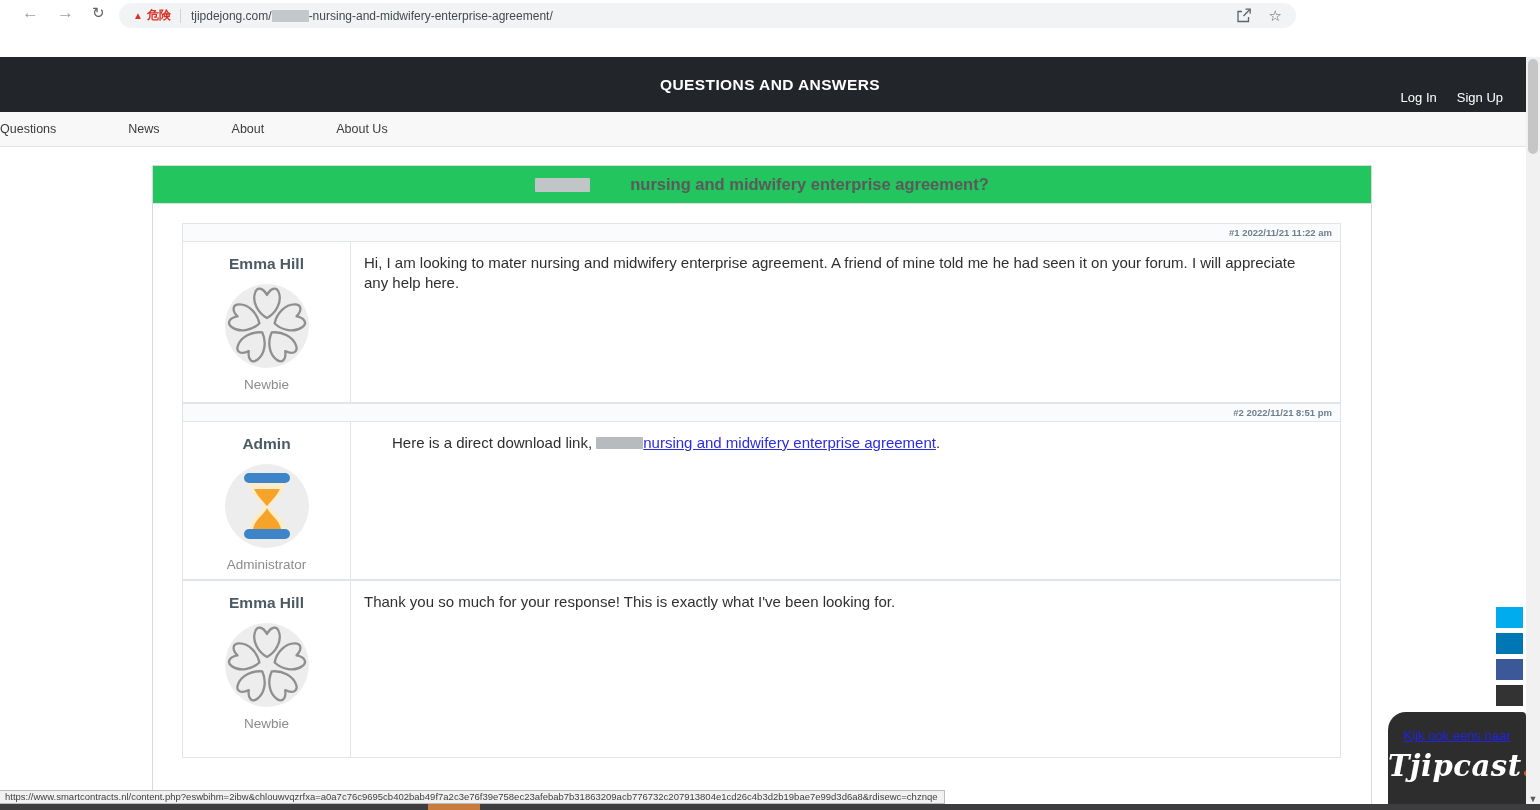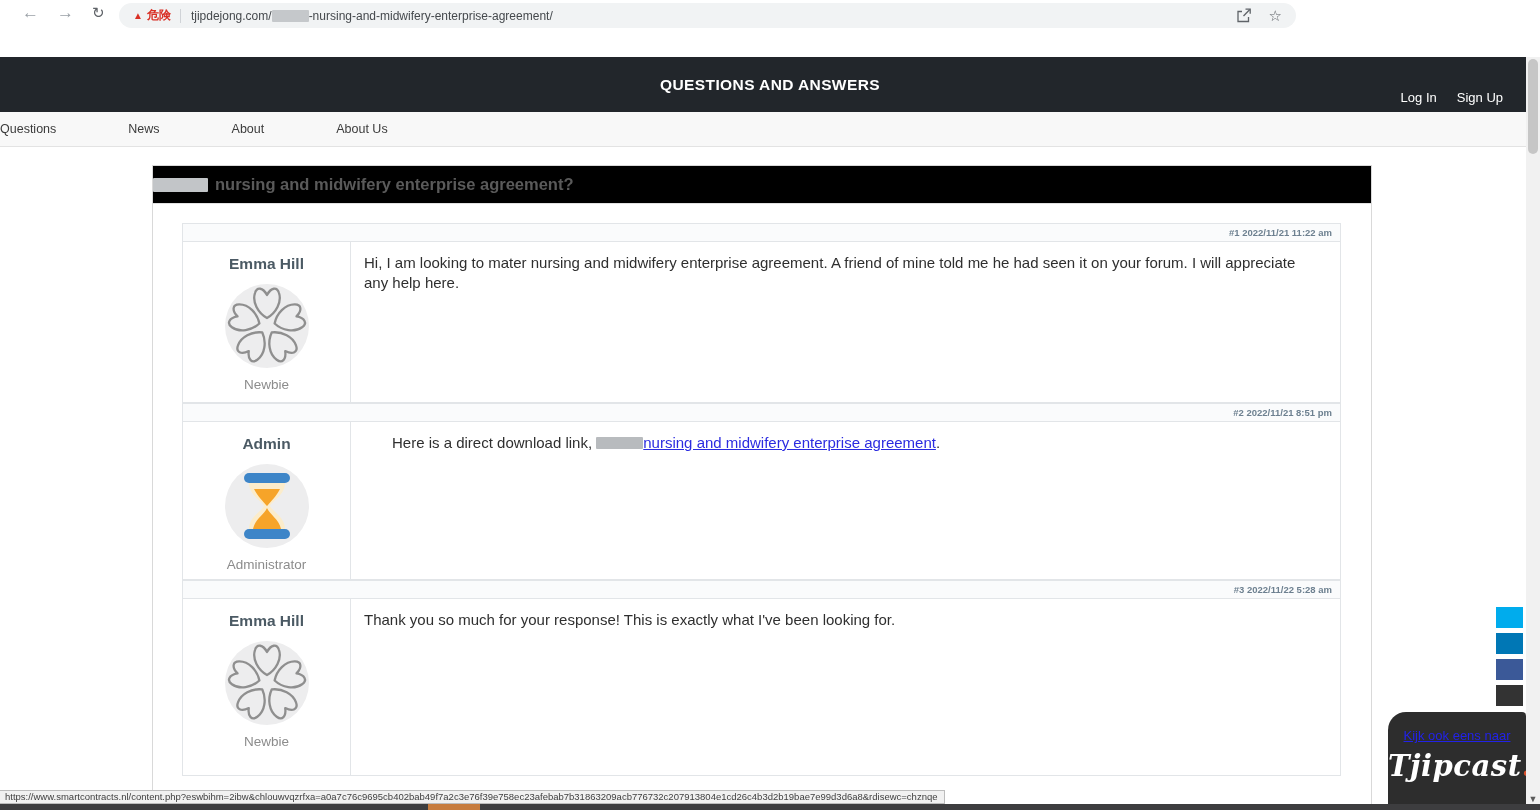--- a/index.html
+++ b/index.html
@@ -32,22 +32,22 @@
 
   
   .nav-bar { position:absolute; top:112px; left:0; width:100%; height:35px; background:#f8f8f8;
              border-bottom:1px solid #e3e3e3; display:flex; justify-content:flex-start; align-items:center;
              gap:72px; font-size:12.5px; color:#3b3b3b; }
   .nav-bar span { cursor:pointer; }
 
   
   .thread-card { position:absolute; left:152px; top:165px; width:1220px; height:900px;
                  border:1px solid #d9d9d9; background:#fff; }
-  .thread-title { height:38px; background:#000000; border-bottom:1px solid #e1e1e1; display:flex;
-                  align-items:center; justify-content:flex-start; font-size:16.5px; font-weight:700; color:#5a5a5a; }
+  .thread-title { height:38px; background:#22c55e; border-bottom:1px solid #e1e1e1; display:flex;
+                  align-items:center; justify-content:center; font-size:16.5px; font-weight:700; color:#5a5a5a;gap:33px; }
   .redact-title { width:55px; height:14px; background:#c2c5c8; margin-right:7px; }
   .posts { padding:19px 30px 0 29px; }
   .post { border:1px solid #e2e5e8; background:#fff; }
   .post-head { height:18px; background:#fafbfc; border-bottom:1px solid #e2e5e8; font-size:9.5px;
                font-weight:700; color:#6d8090; text-align:right; line-height:17px; padding-right:8px; }
   .post-body { display:flex; }
   .pb1 { min-height:160px; } .pb2 { min-height:157px;gap:28px; } .pb3 { min-height:176px; }
   .author-col { width:168px; border-right:1px solid #e2e5e8; text-align:center; padding-top:13px; flex:none; }
   .author-name { font-size:15.5px; font-weight:700; color:#4b5a64; }
   .avatar { width:84px; height:84px; border-radius:50%; background:#ededee; margin:11px auto 9px;
@@ -169,21 +169,20 @@
           </div>
           <div class="author-role">Administrator</div>
         </div>
         <div class="content-col">
           <span>Here is a direct download link, </span><span class="post-link"><span class="redact redact-link"></span><span>nursing and midwifery enterprise agreement</span></span><span>.</span>
         </div>
       </div>
     </div>
 
     <div class="post">
-      <div class="post-head">#3 2022/11/22 5:28 am</div>
       <div class="post-body pb3">
         <div class="author-col">
           <div class="author-name">Emma Hill</div>
           <div class="avatar">
             <svg width="84" height="84" viewBox="0 0 84 84">
               <g fill="none" stroke="#8f8f8f" stroke-width="2.3" stroke-linejoin="round">
                 <path d="M42,34 C33,29 27,18 30,9 C32,2.5 38,3.5 42,11 C46,3.5 52,2.5 54,9 C57,18 51,29 42,34 Z"></path>
                 <path d="M42,34 C33,29 27,18 30,9 C32,2.5 38,3.5 42,11 C46,3.5 52,2.5 54,9 C57,18 51,29 42,34 Z" transform="rotate(72 42 42)"></path>
                 <path d="M42,34 C33,29 27,18 30,9 C32,2.5 38,3.5 42,11 C46,3.5 52,2.5 54,9 C57,18 51,29 42,34 Z" transform="rotate(144 42 42)"></path>
                 <path d="M42,34 C33,29 27,18 30,9 C32,2.5 38,3.5 42,11 C46,3.5 52,2.5 54,9 C57,18 51,29 42,34 Z" transform="rotate(216 42 42)"></path>

